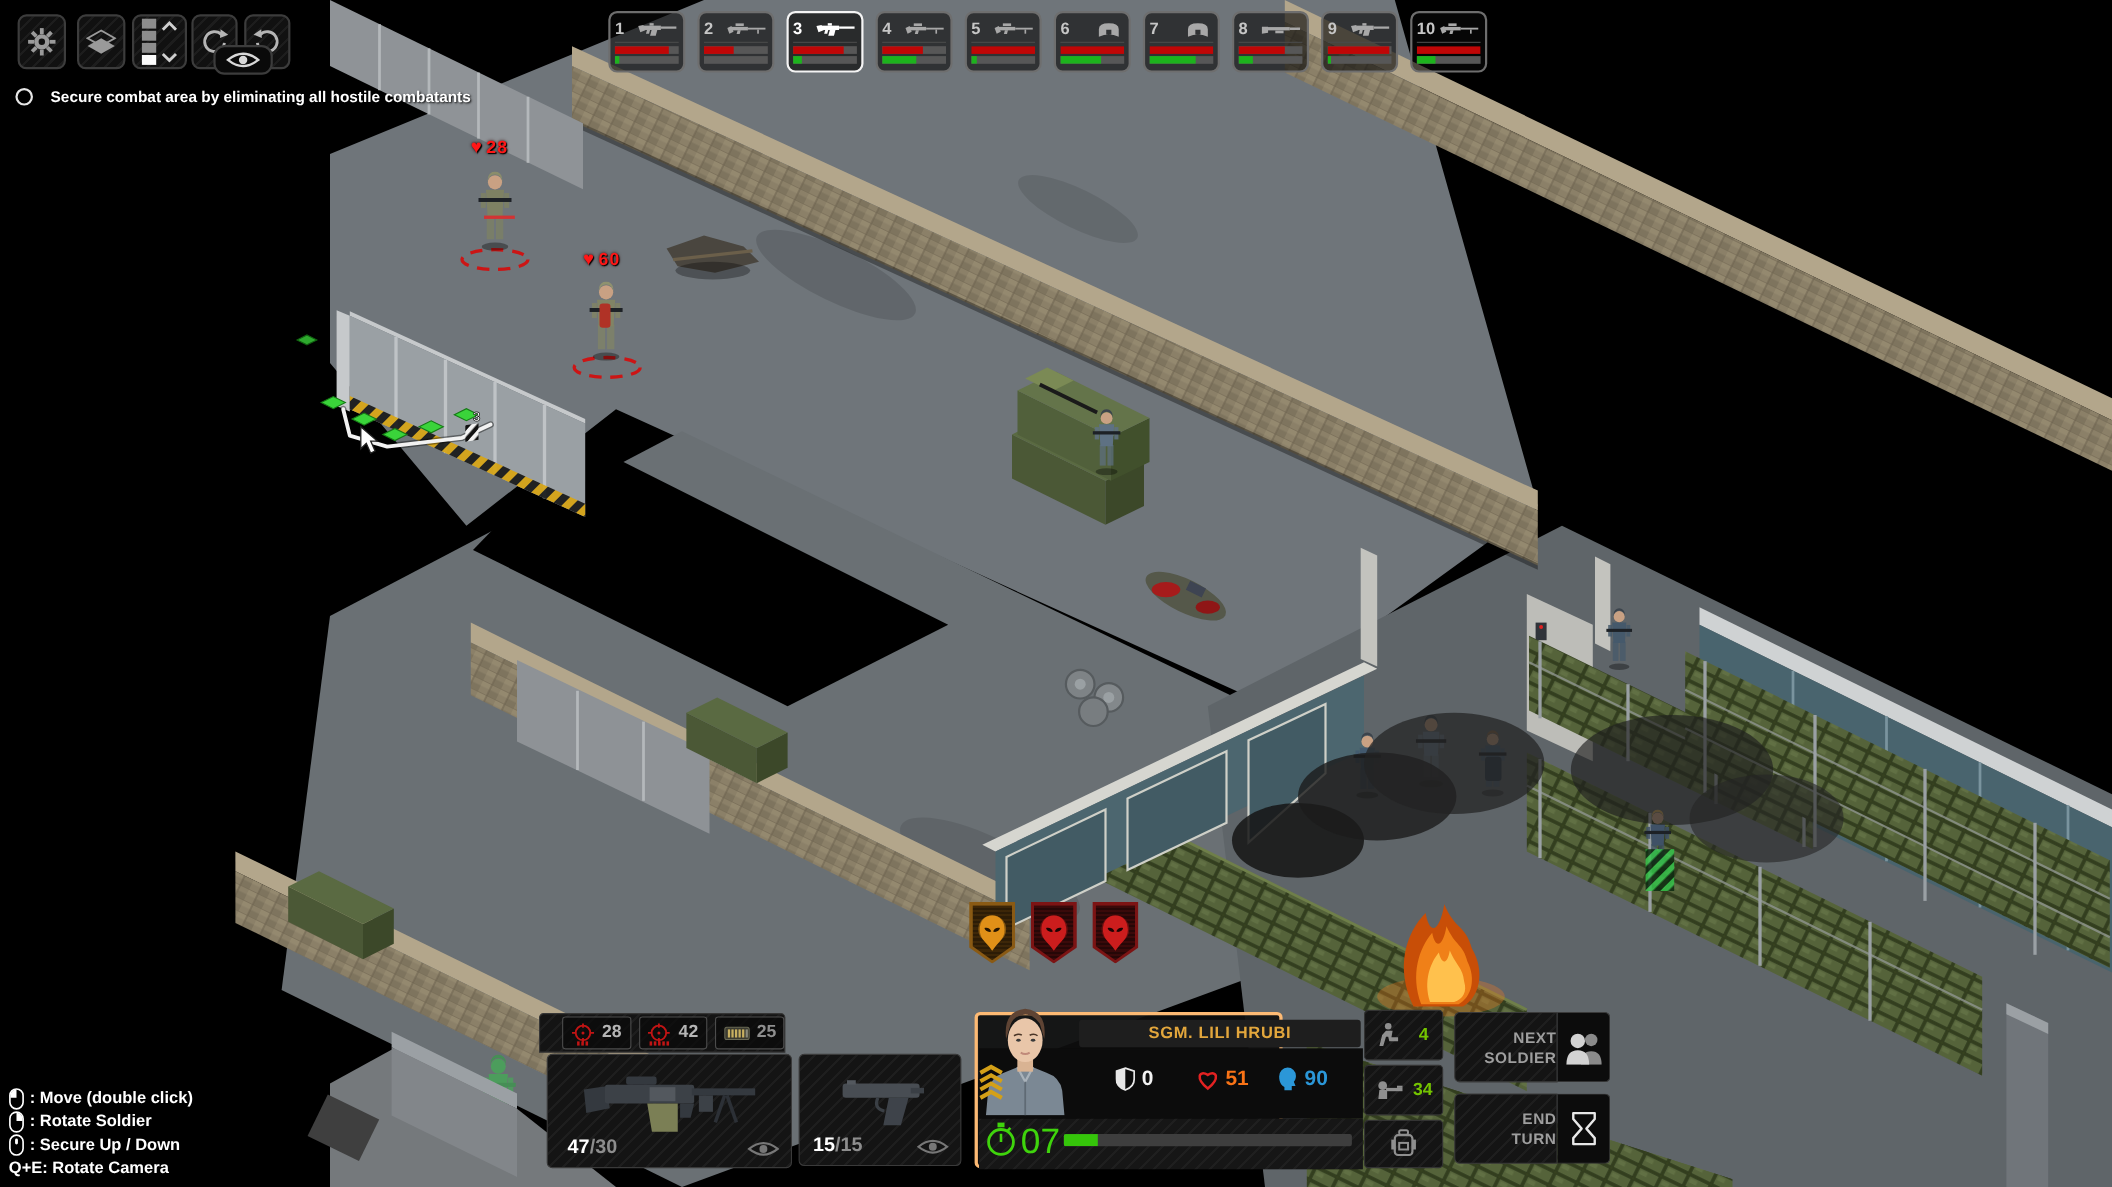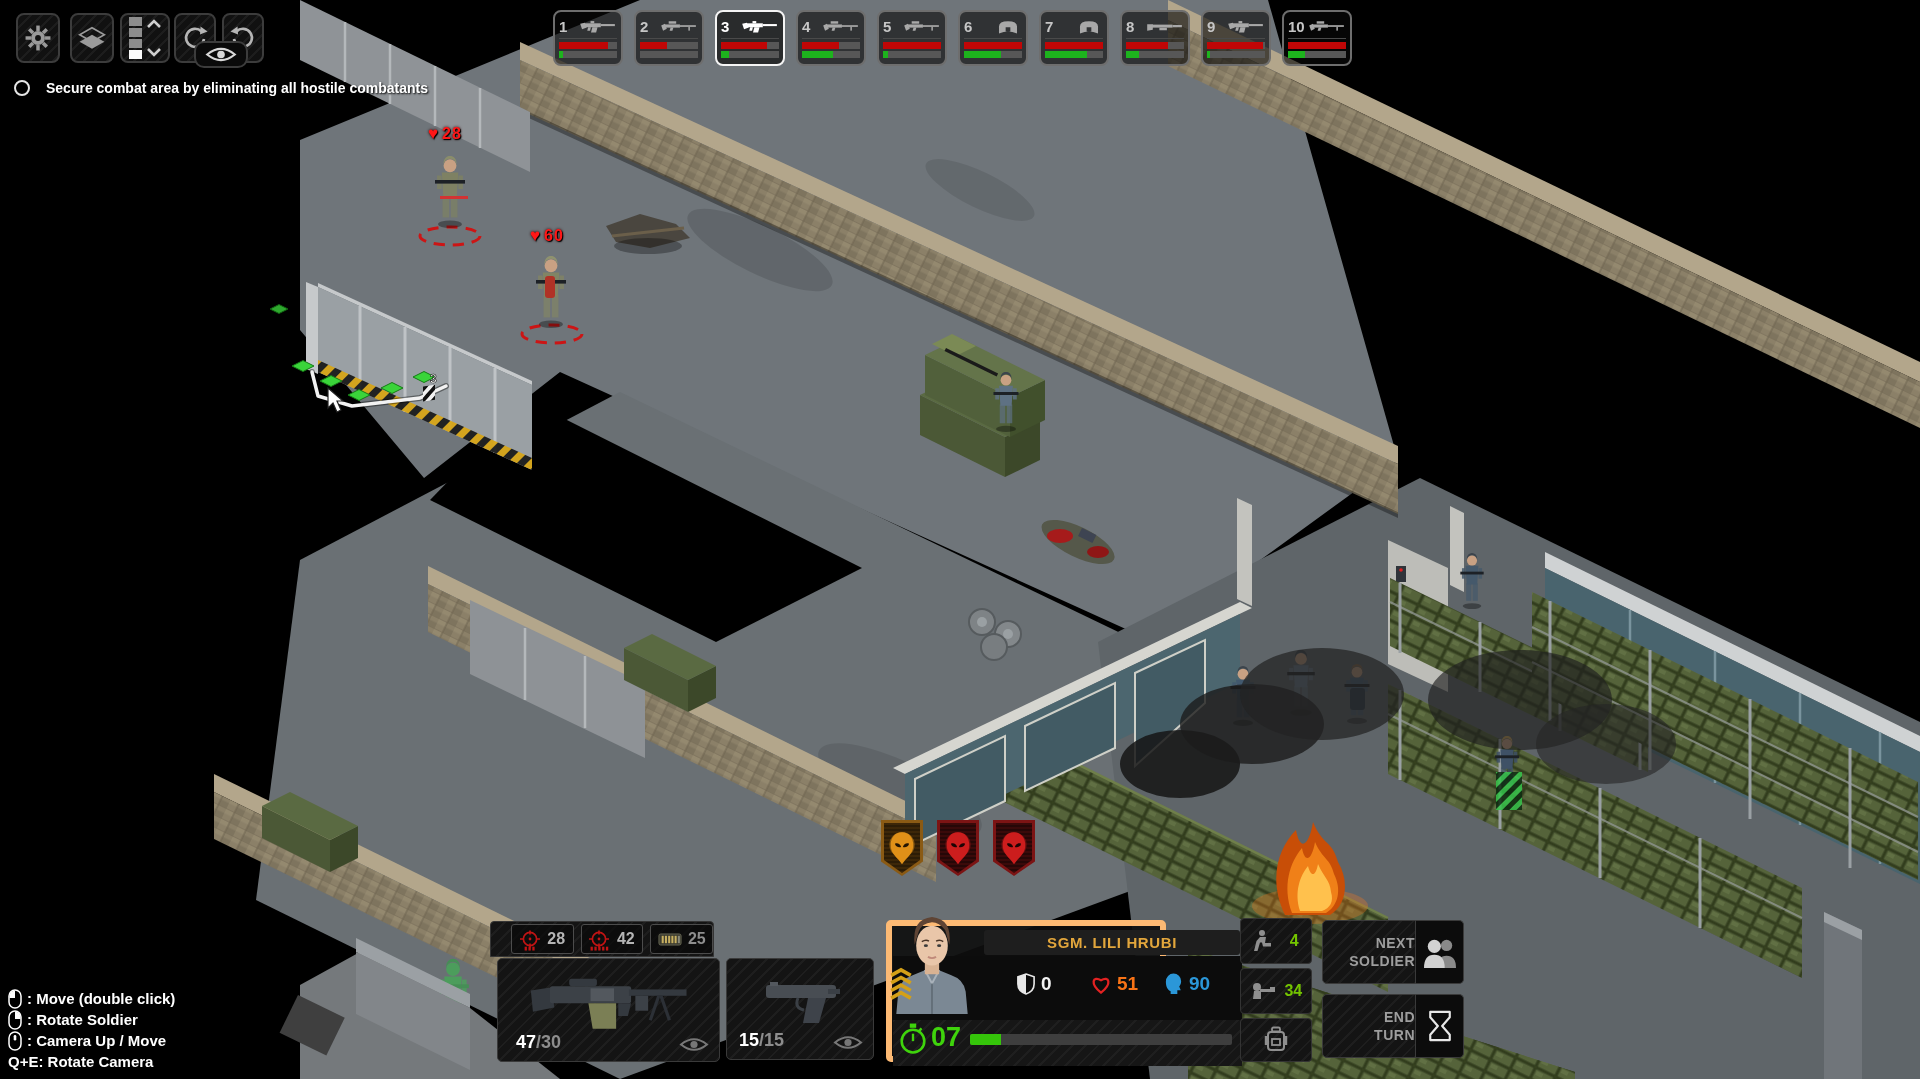--- a/index.html
+++ b/index.html
@@ -49,29 +49,29 @@
   .modebox .val.dim{color:#8e8e8e}
   .wcard{position:absolute;border:1px solid #3a3a3a;border-radius:5px;box-sizing:border-box;cursor:pointer}
   #wcard1{left:497px;top:958px;width:223px;height:104px}
   #wcard2{left:726px;top:958px;width:148px;height:102px}
   .wcard .hz{position:absolute;left:2px;top:2px;width:11px;height:calc(100% - 4px)}
   .ammo{position:absolute;left:18px;bottom:8px;font-size:18px;font-weight:bold;color:#fff}
   .ammo .cap{color:#8d8d8d}
   #wcard2 .ammo{left:12px}
   .eyeic{position:absolute;right:10px;bottom:8px;color:#777}
   
-  #spanel{left:886px;top:920px;width:280px;height:142px;background:rgba(14,14,14,.92);border:6px solid #fdba74;border-radius:5px;box-sizing:border-box}
+  #spanel{left:886px;top:920px;width:280px;height:142px;background:rgba(14,14,14,.92);border:3px solid #fdba74;border-radius:5px;box-sizing:border-box}
   #sname{position:absolute;left:92px;top:4px;width:256px;height:25px;background:#1e1e1e;border-radius:3px;
          text-align:center;line-height:25px;font-size:15px;font-weight:bold;color:#e2a63c;letter-spacing:.6px}
   #sstats{position:absolute;left:1px;top:30px;width:349px;height:64px;background:#0c0c0c}
   #srow2{position:absolute;left:1px;top:94px;width:349px;height:46px;background:#161616 repeating-linear-gradient(135deg,rgba(255,255,255,.04) 0 2px,transparent 2px 9px)}
   .statnum{position:absolute;font-size:19px;font-weight:bold}
   .statbar{position:absolute;top:76px;height:7px;background:#4e4e4e;overflow:hidden}
   .statbar i{display:block;height:100%}
-  #tunum{position:absolute;left:38px;top:2px;font-size:27px;font-weight:bold;color:#3fd40c}
+  #tunum{position:absolute;left:38px;top:2px;font-size:32px;font-weight:normal;color:#3fd40c}
   #tubar{position:absolute;left:77px;top:14px;width:262px;height:11px;background:#3e3e3e;border-radius:2px;overflow:hidden}
   #tubar i{display:block;height:100%;background:#35c50a}
   
   .abox{position:absolute;left:1240px;width:72px;height:46px;border:1px solid #333;border-radius:4px;box-sizing:border-box;display:flex;align-items:center;justify-content:space-evenly;cursor:pointer}
   .abox .g{color:#8f8f8f}
   .abox .v{font-size:16px;font-weight:bold;color:#74c400}
   .bigbtn{position:absolute;left:1322px;width:142px;height:64px;display:flex;cursor:pointer}
   .bigbtn .lab{width:94px;height:100%;border:1px solid #3a3a3a;border-radius:5px 0 0 5px;box-sizing:border-box;
                display:flex;flex-direction:column;align-items:flex-end;justify-content:center;color:#9e9e9e;font-size:14px;font-weight:bold;letter-spacing:.5px;line-height:18px}
   .bigbtn .ic{width:48px;height:100%;background:#0c0c0c;border:1px solid #3a3a3a;border-left:none;border-radius:0 5px 5px 0;box-sizing:border-box;display:flex;align-items:center;justify-content:center}
@@ -799,18 +799,18 @@
       <rect x="1" y="1" width="12" height="18" rx="6" stroke="#fff" stroke-width="1.5" fill="none"></rect>
       <path d="M7,1.5 A5.5,5.5 0 0 1 12.5,7 V9 H7 Z" fill="#fff"></path>
     </svg>
     <span>: Rotate Soldier</span>
   </div>
   <div class="row">
     <svg width="14" height="20" viewBox="0 0 14 20">
       <rect x="1" y="1" width="12" height="18" rx="6" stroke="#fff" stroke-width="1.5" fill="none"></rect>
       <rect x="5.7" y="4" width="2.6" height="5.5" rx="1.3" fill="#fff"></rect>
     </svg>
-    <span>: Camera Up / Move</span>
+    <span>: Secure Up / Down</span>
   </div>
   <div class="row">
       <span>Q+E: Rotate Camera</span>
     </div>
 </div>
 
 </body></html>

